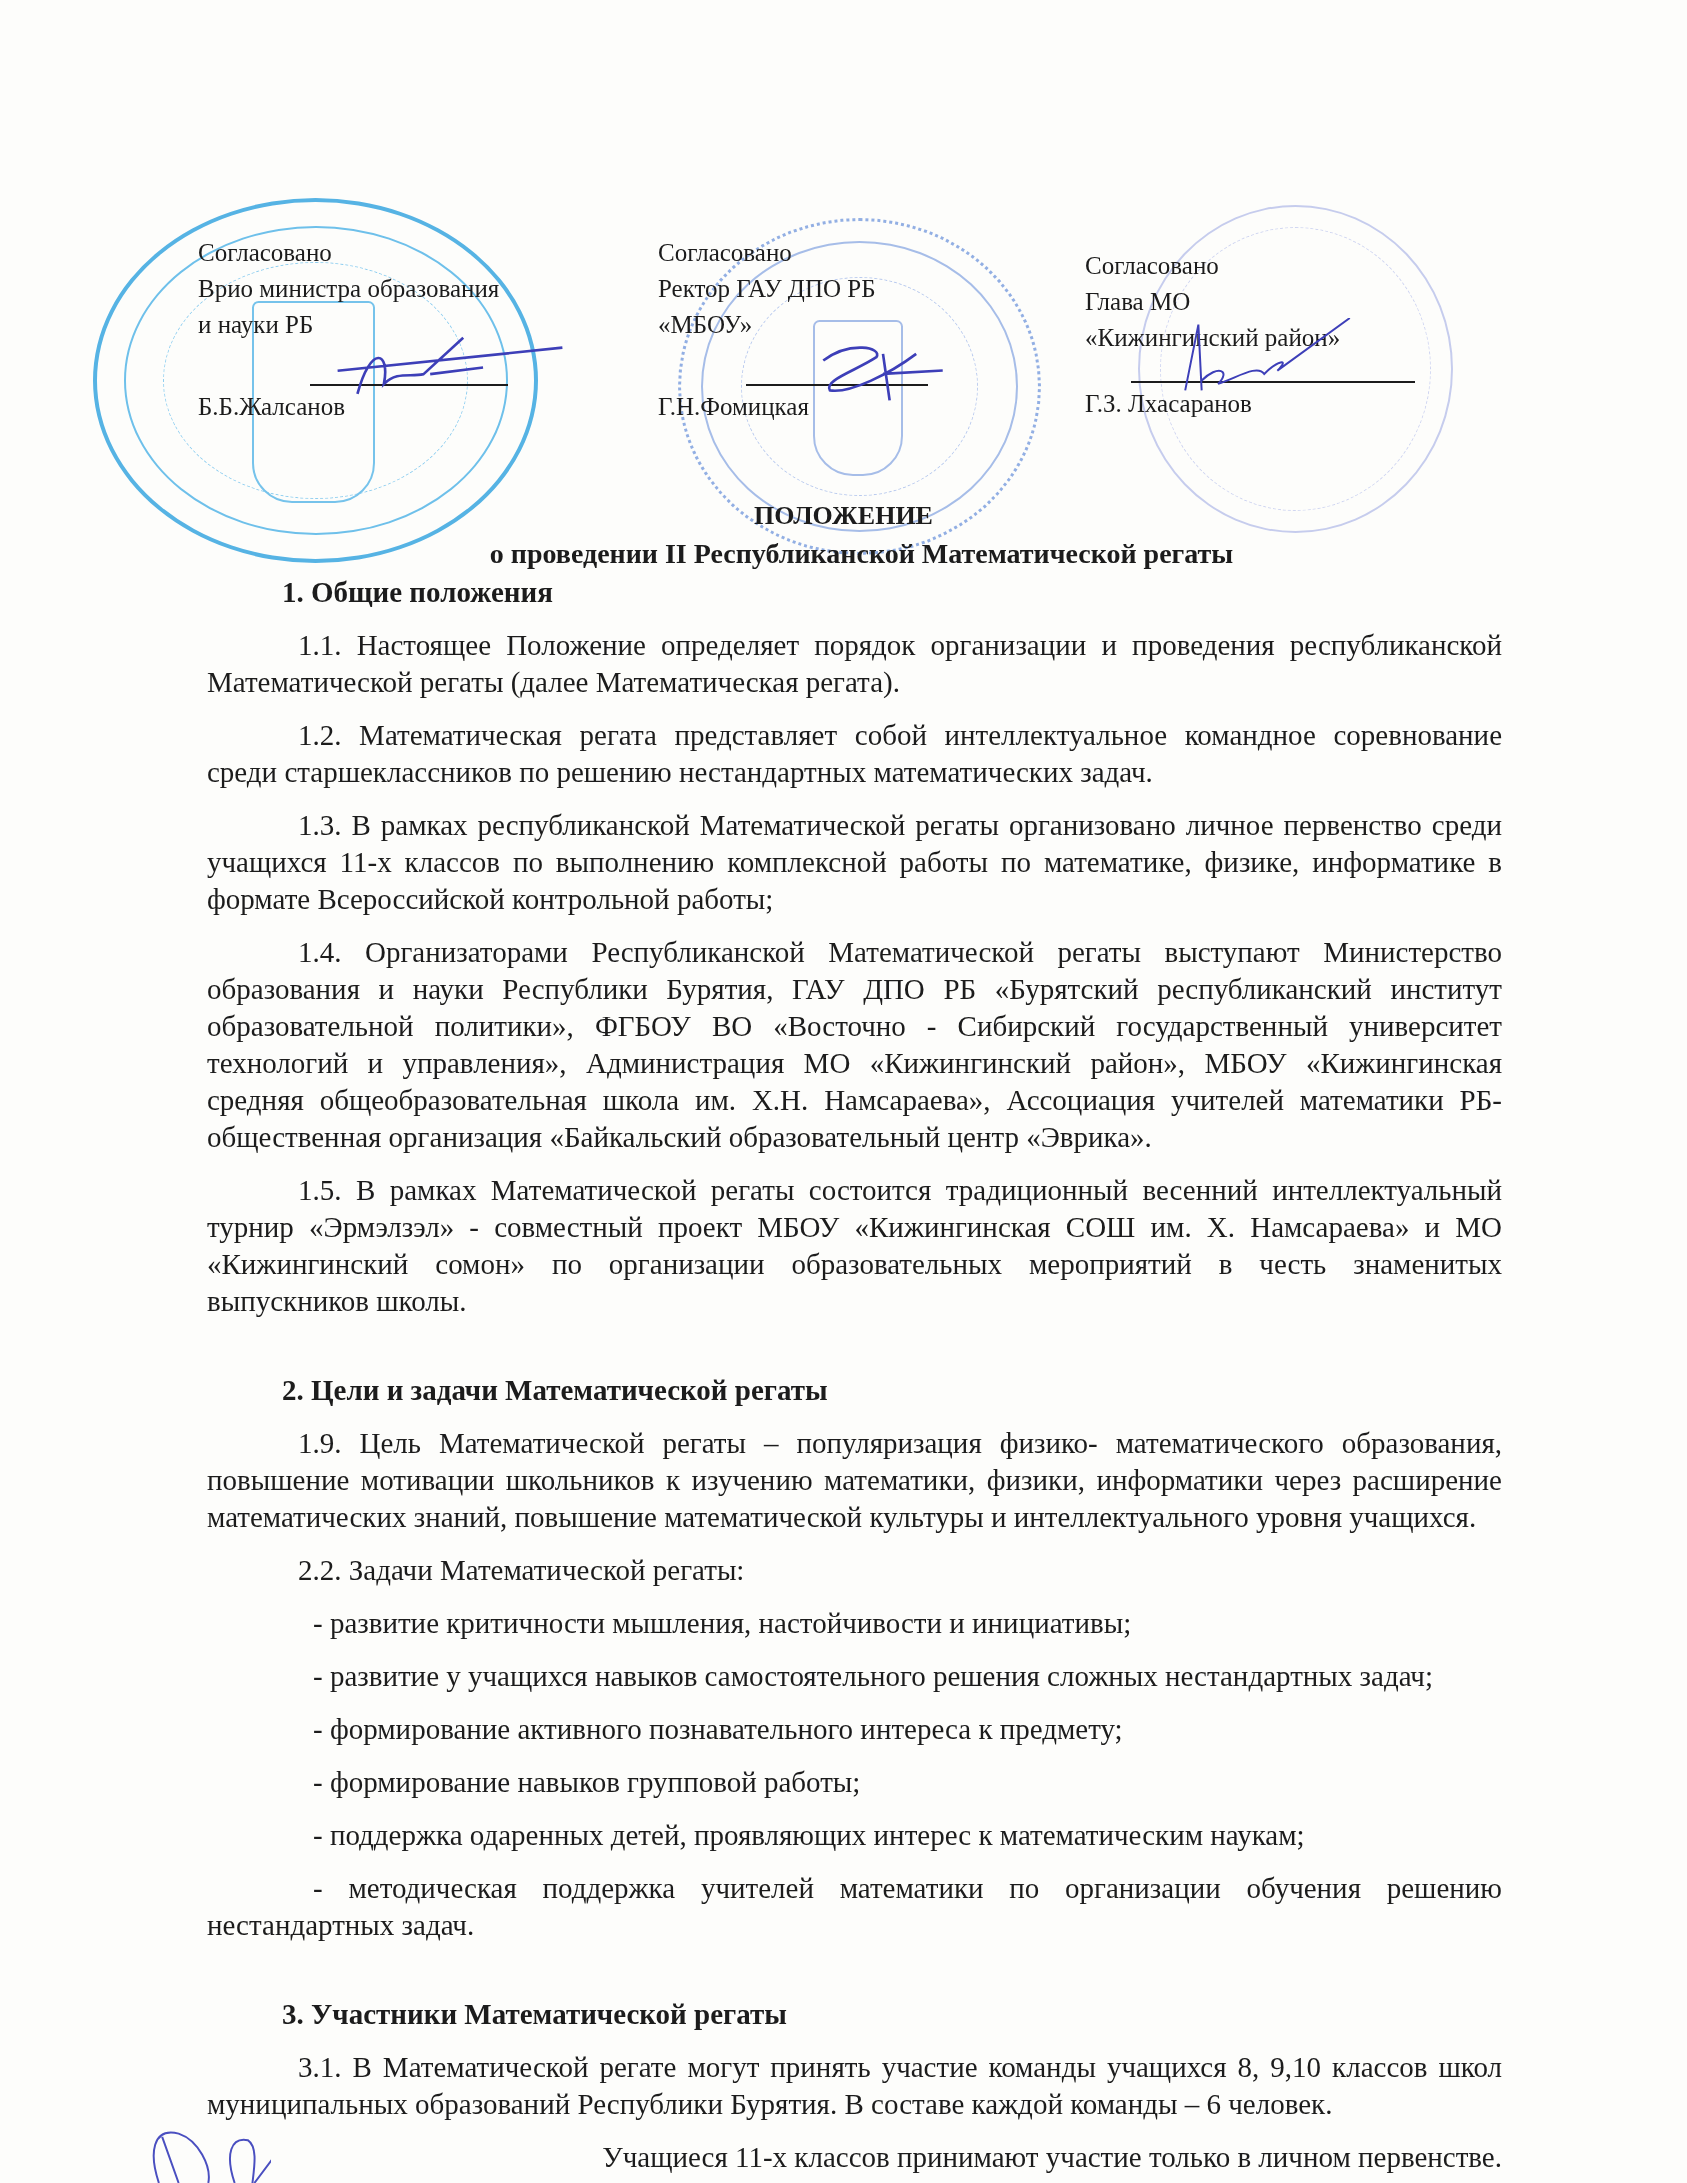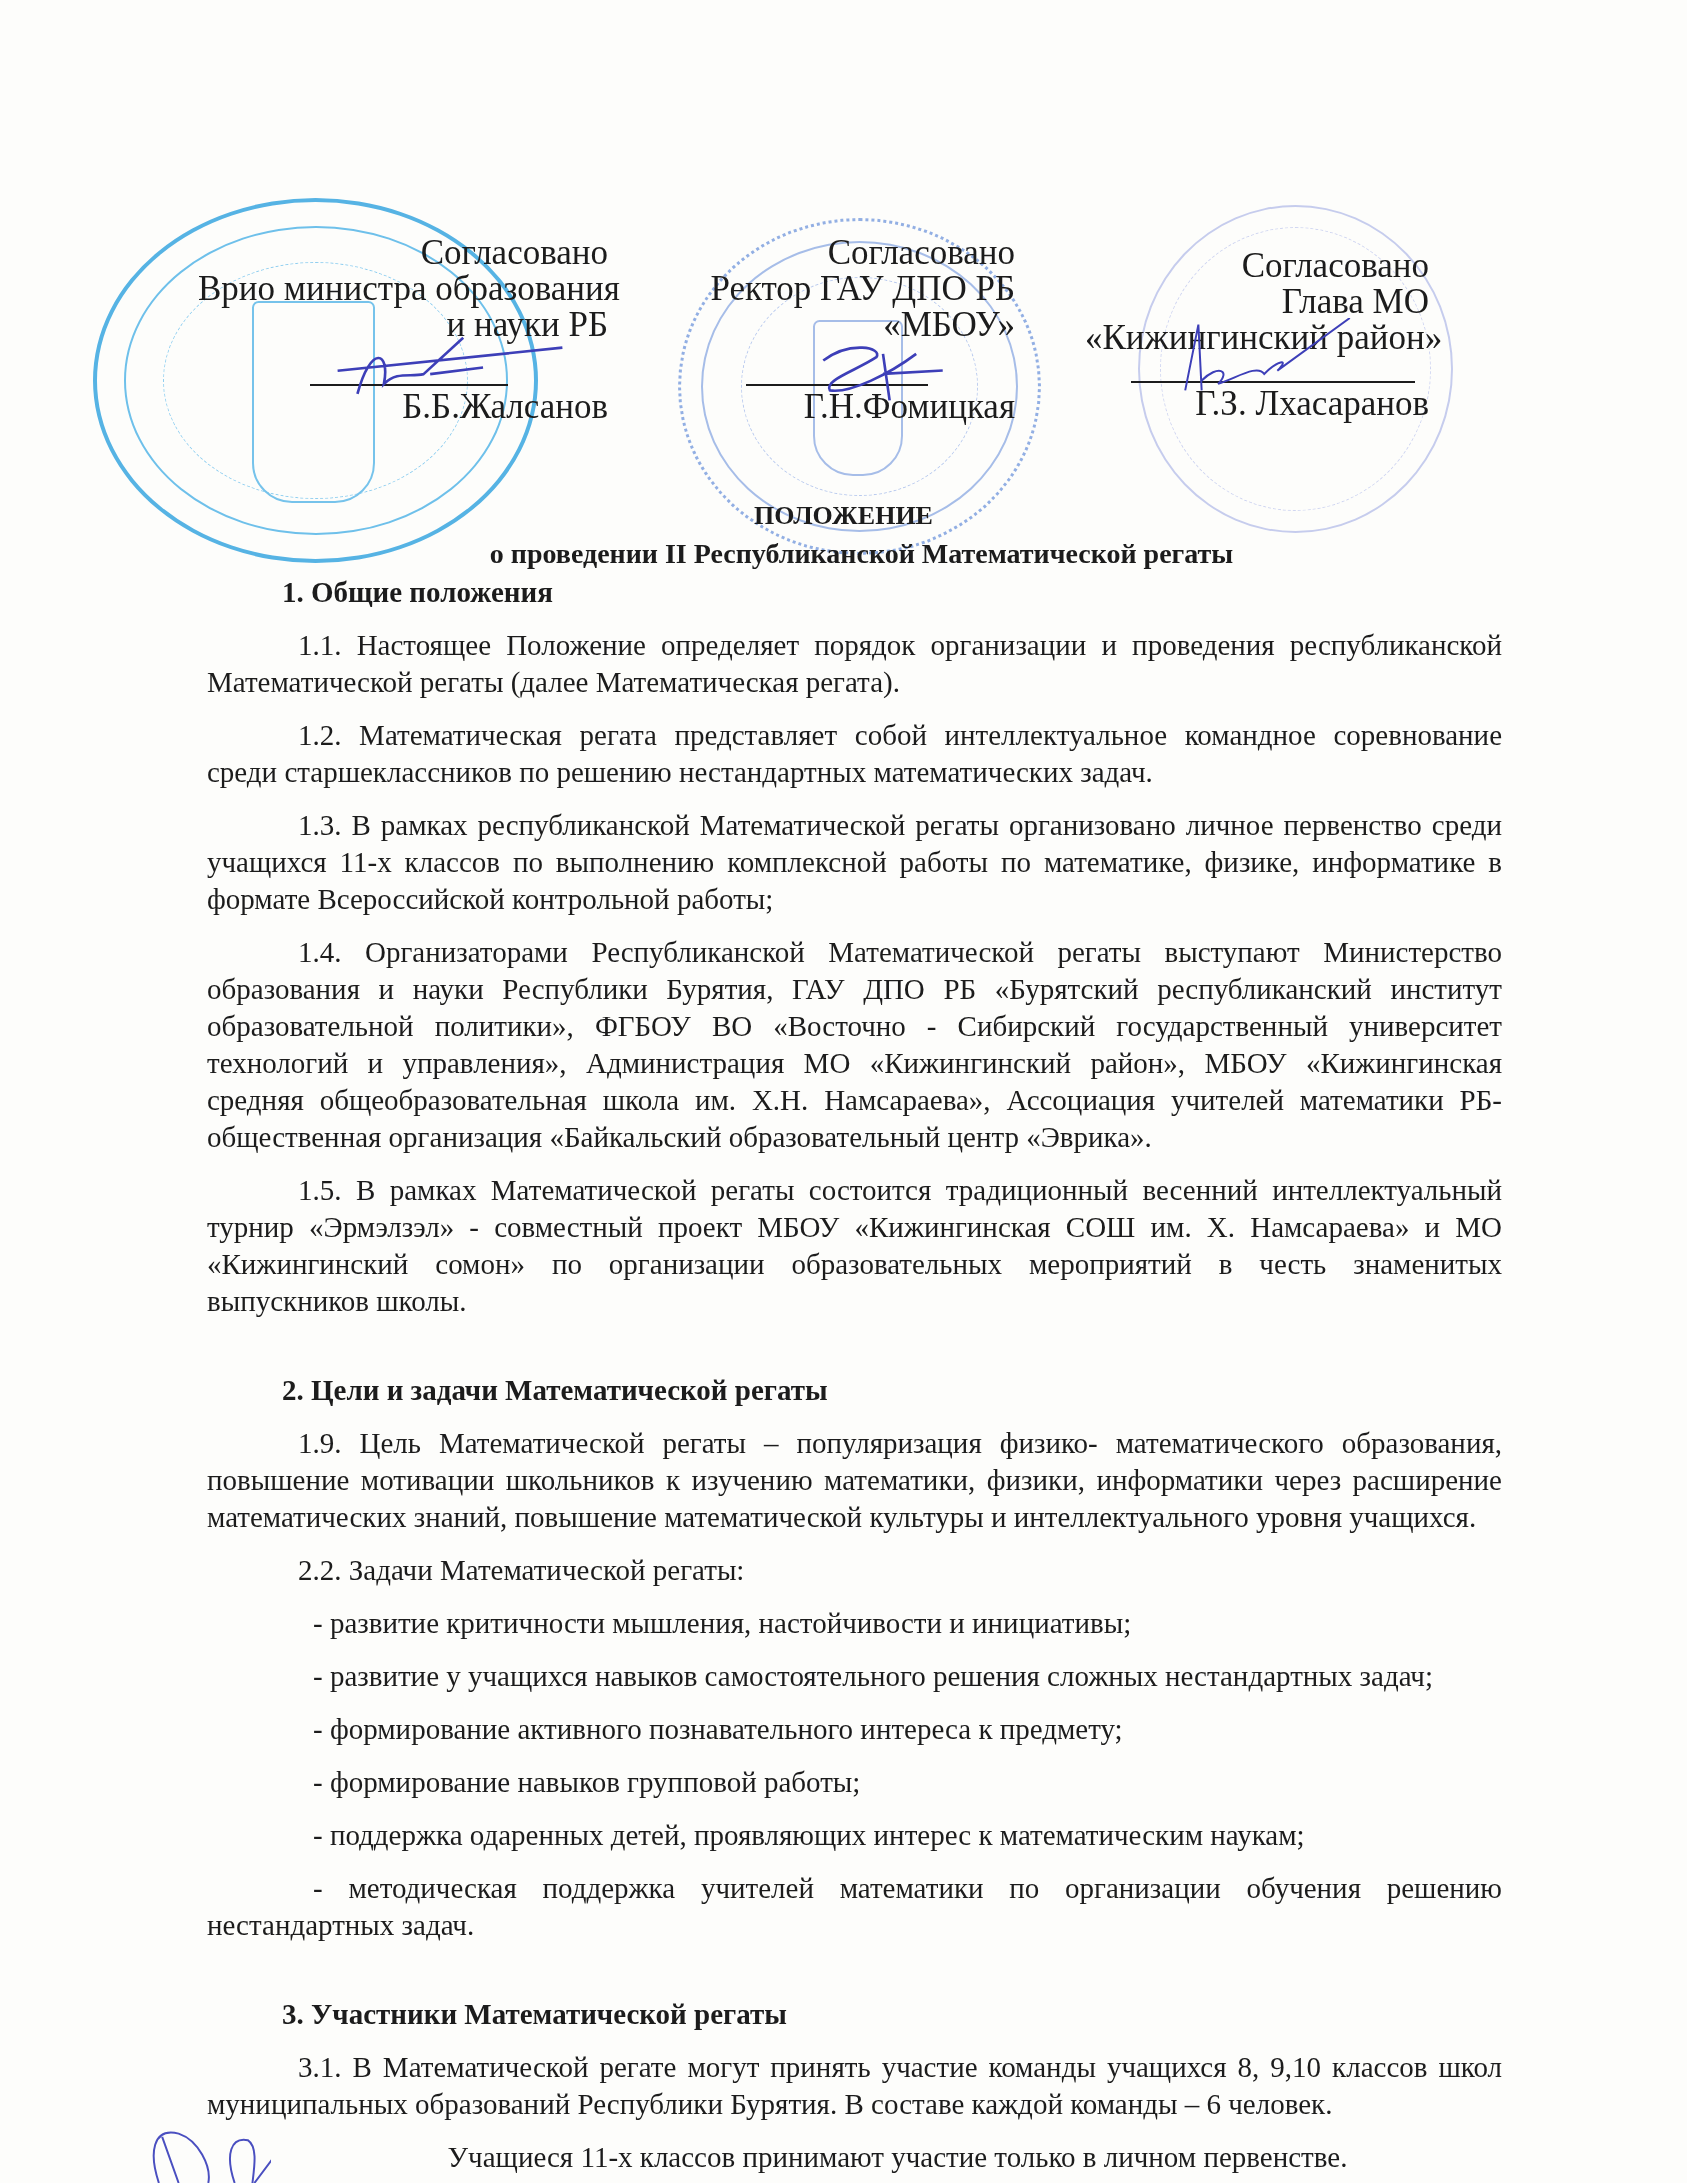--- a/index.html
+++ b/index.html
@@ -14,37 +14,37 @@
   .stamp1 .ring { left: 26.5px; top: 24px; right: 26.5px; bottom: 24px; border: 2px solid #56b6e8; }
   .stamp1 .ring2 { left: 66px; top: 60px; right: 66px; bottom: 60px; border: 1.3px dashed #7cc6ee; }
   .stamp2 { left: 678px; top: 218px; width: 357px; height: 331px; border: 3.3px dotted #6f95dc; opacity: .75; }
   .stamp2 .ring { left: 20px; top: 20px; right: 20px; bottom: 20px; border: 2px solid #8aa8e2; }
   .stamp2 .ring2 { left: 60px; top: 56px; right: 60px; bottom: 56px; border: 1.3px dashed #a2b9ea; }
   .stamp3 { left: 1138px; top: 205px; width: 311px; height: 324px; border: 2.6px solid #a9b3e6; opacity: .65; }
   .stamp3 .ring { left: 20px; top: 20px; right: 20px; bottom: 20px; border: 1.3px dashed #b7c0ec; }
   .emblem { position: absolute; border: 2px solid #5fb9e9; border-radius: 6.6px 6.6px 40px 40px; }
 
   
-  .approval { position: absolute; text-align: right; font-size: 35px; line-height: 36px; }
+  .approval { position: absolute; text-align: left; font-size: 25px; line-height: 36px; }
   .approval .line { display: block; white-space: nowrap; }
   .approval .rule { display: block; border-top: 2px solid #1c1c1c; margin: 4px auto 2.6px; }
   .sig { position: absolute; }
 
   
   .title { position: absolute; left: 0; width: 1687px; text-align: center; font-weight: bold; }
   .t1 { top: 501px; font-size: 26px; }
   .t2 { top: 538px; font-size: 28px; padding-left: 36px; box-sizing: border-box; }
 
   
   .content { position: absolute; left: 191px; width: 1327px; top: 574px; font-size: 29px; line-height: 37px; }
   .content p { margin: 16px; text-align: justify; text-indent: 91px; }
   .content h2 { margin: 0; font-size: 29px; font-weight: bold; padding-left: 91px; }
   .content .gap { height: 36px; }
   .content .dash { text-indent: 106px; }
-  .content .last { text-align: center; text-indent: 86px; }
+  .content .last { text-align: right; text-indent: 86px; }
 </style>
 </head>
 <body>
 
 <div class="stamp stamp1">
   <div class="ring"></div>
   <div class="ring ring2"></div>
   <div class="emblem" style="left:155px;top:99px;width:119px;height:198px;"></div>
 </div>
 <div class="stamp stamp2">

